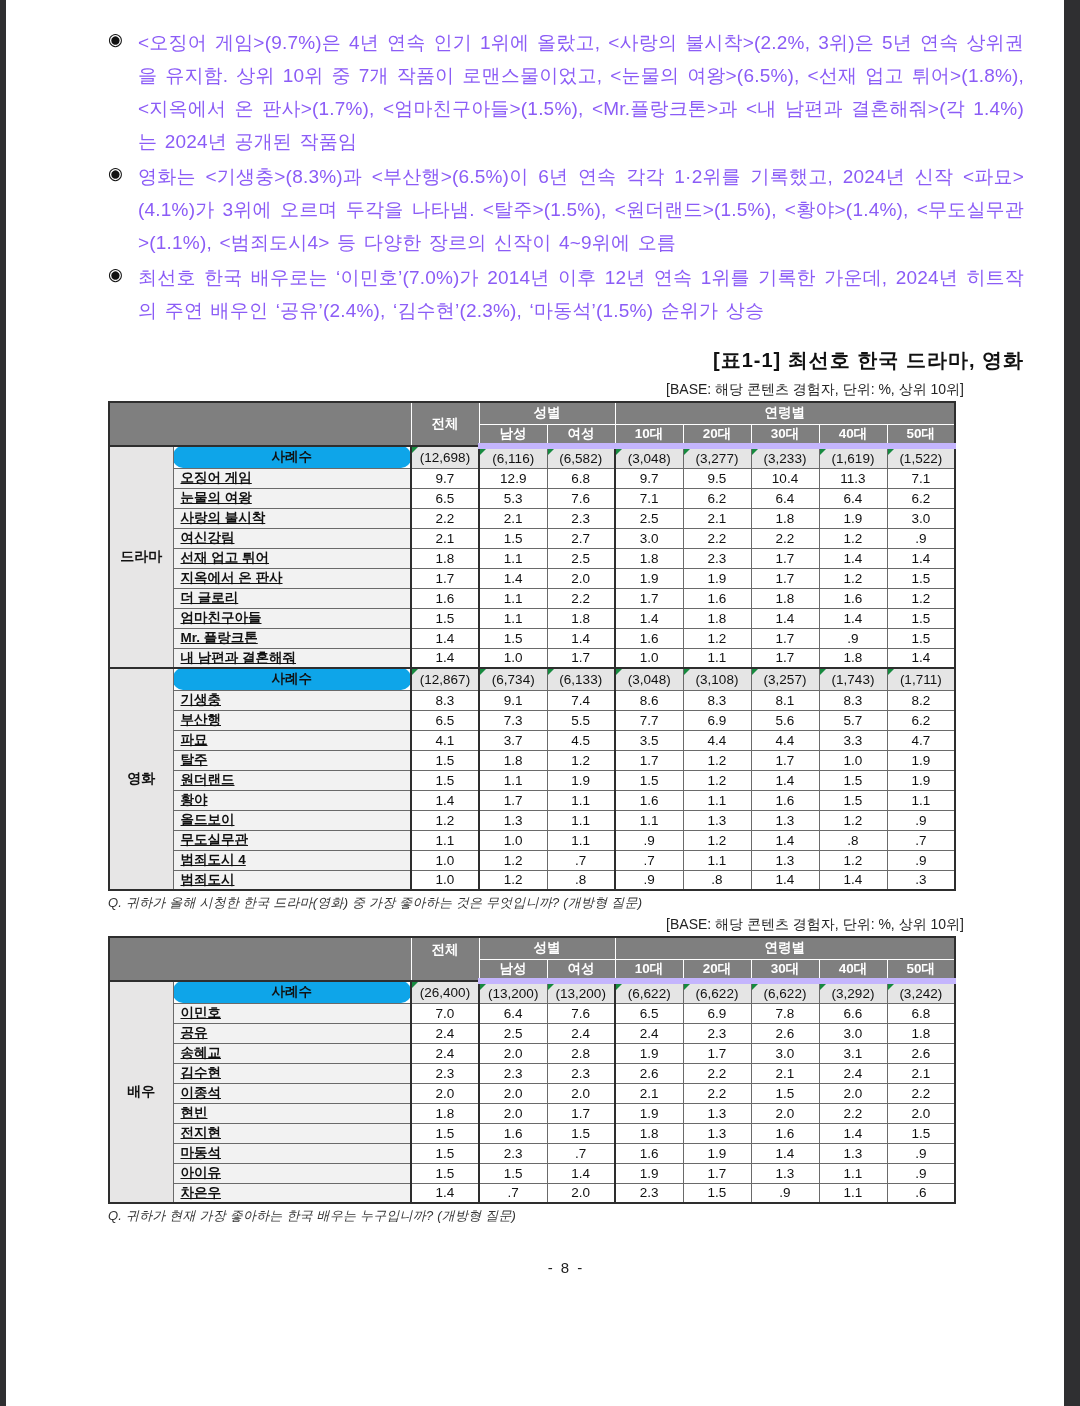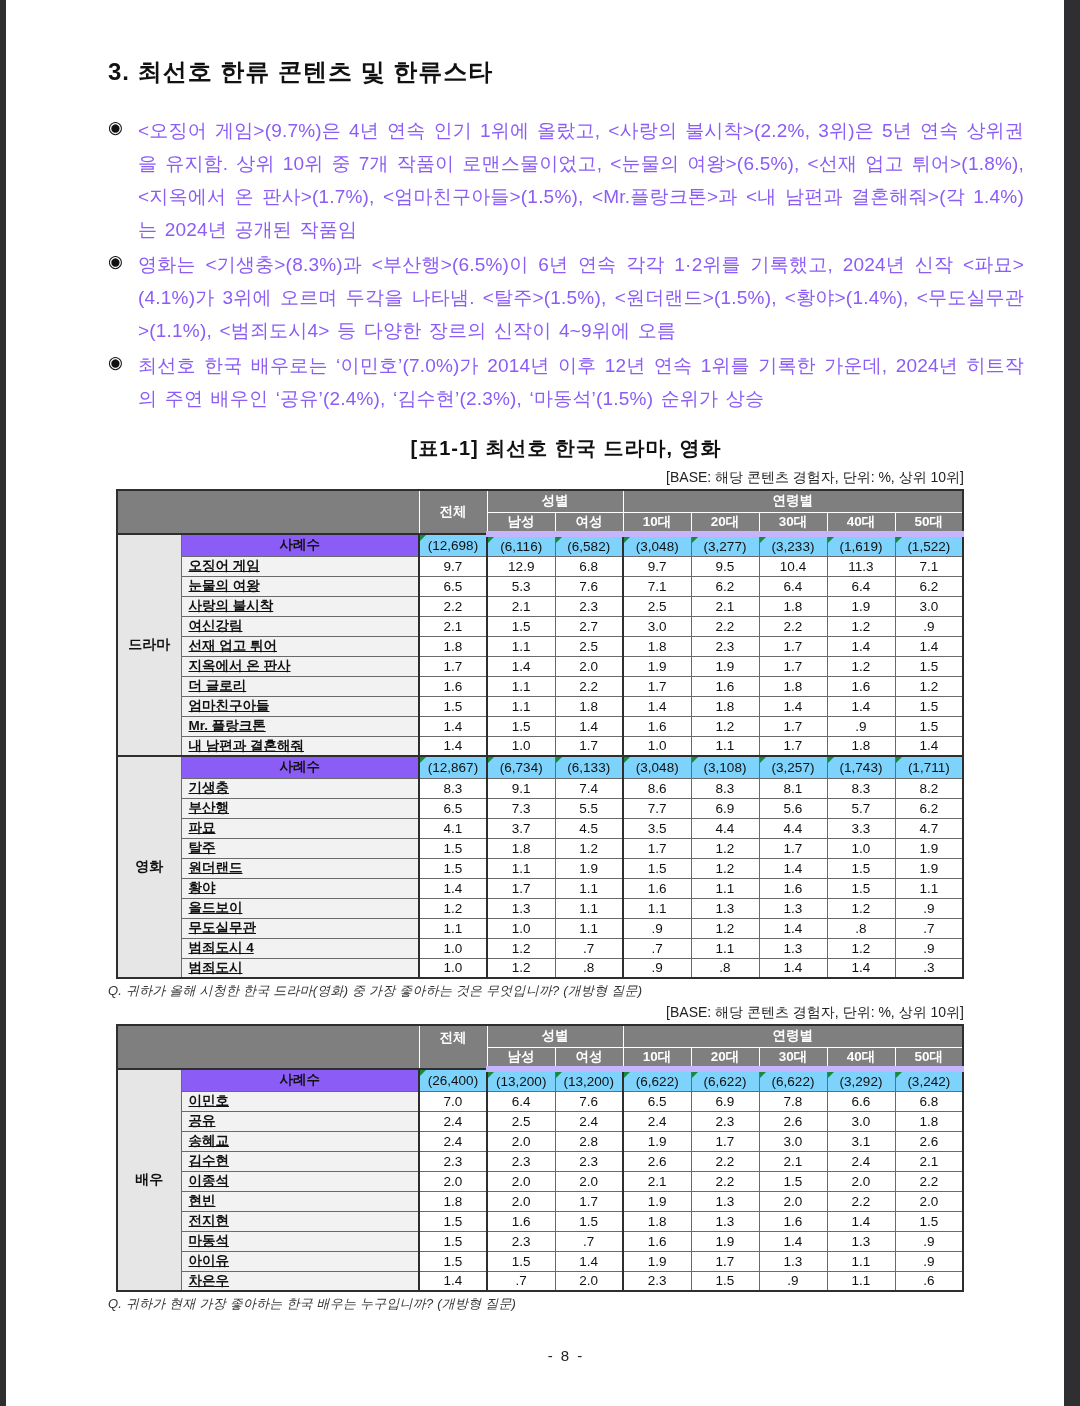--- a/index.html
+++ b/index.html
@@ -28,28 +28,28 @@
   .bullet { display:flex; margin-bottom:2px; }
   .bullet .marker {
     flex:0 0 30px; font-size:17px; color:#111; padding-top:3px;
   }
   .bullet .btext {
     flex:1; font-size:19px; color:#8b5cf6; line-height:33px;
     text-align:justify; word-spacing:2px; letter-spacing:0.2px;
   }
 
   .tbl-title {
-    margin-top:20px; text-align:center;
+    margin-top:20px; text-align:right;
     font-size:20px; font-weight:bold; color:#111; letter-spacing:1px;
   }
   .base-note {
     width:856px; margin-top:7px; text-align:right;
     font-size:14px; color:#222;
   }
-  .tablewrap { margin-left:8px; margin-top:2px; }
+  .tablewrap { margin-top:2px; }
 
   table {
     border-collapse:collapse; table-layout:fixed;
     width:848px;
     border:2px solid #2e2e2e;
   }
   th, td { overflow:hidden; white-space:nowrap; }
   thead th {
     background:#7f7f7f; color:#ffffff;
     font-size:13.5px; font-weight:bold;
@@ -65,24 +65,25 @@
     border:1px solid #6a6a6a;
     height:20px; font-size:13.5px; color:#111;
     text-align:center; vertical-align:middle;
     background:#ffffff; padding:0 4px;
   }
   tbody tr.sample td { border-top:2px solid #2e2e2e; height:22px; }
   td.category {
     background:#e7e6e6; font-weight:bold; font-size:14px;
   }
   td.slabel {
-    background:#8b5cf6; font-weight:bold;
+    background:#0ea5e9; font-weight:bold;
     border-right:2px solid #2e2e2e;
-  }
-  td.snum { background:#7dd3fc; position:relative; }
+    border-radius:10px;
+  }
+  td.snum { background:#e5e5e5; position:relative; }
   td.snum::before {
     content:""; position:absolute; left:0; top:0;
     border-top:6px solid #168a3f; border-right:6px solid transparent;
   }
   td.rlabel {
     background:#f2f2f2; font-weight:bold; text-align:left;
     padding-left:7px; border-right:2px solid #2e2e2e;text-decoration:underline;
   }
   td.gsep { border-right:2px solid #2e2e2e; }
 
@@ -98,21 +99,20 @@
     position:absolute; right:0; top:0; width:16px; height:1406px;
     background:#2f2f31;
   }
 </style>
 </head>
 <body>
 
 <div class="page">
   <div class="content">
 
-    <div class="heading">3. 최선호 한류 콘텐츠 및 한류스타</div>
 
     <div class="bullets">
       <div class="bullet">
         <span class="marker">◉</span>
         <div class="btext">&lt;오징어 게임&gt;(9.7%)은 4년 연속 인기 1위에 올랐고, &lt;사랑의 불시착&gt;(2.2%, 3위)은 5년 연속 상위권을 유지함. 상위 10위 중 7개 작품이 로맨스물이었고, &lt;눈물의 여왕&gt;(6.5%), &lt;선재 업고 튀어&gt;(1.8%), &lt;지옥에서 온 판사&gt;(1.7%), &lt;엄마친구아들&gt;(1.5%), &lt;Mr.플랑크톤&gt;과 &lt;내 남편과 결혼해줘&gt;(각 1.4%)는 2024년 공개된 작품임</div>
       </div>
       <div class="bullet">
         <span class="marker">◉</span>
         <div class="btext">영화는 &lt;기생충&gt;(8.3%)과 &lt;부산행&gt;(6.5%)이 6년 연속 각각 1·2위를 기록했고, 2024년 신작 &lt;파묘&gt;(4.1%)가 3위에 오르며 두각을 나타냄. &lt;탈주&gt;(1.5%), &lt;원더랜드&gt;(1.5%), &lt;황야&gt;(1.4%), &lt;무도실무관&gt;(1.1%), &lt;범죄도시4&gt; 등 다양한 장르의 신작이 4~9위에 오름</div>
       </div>

